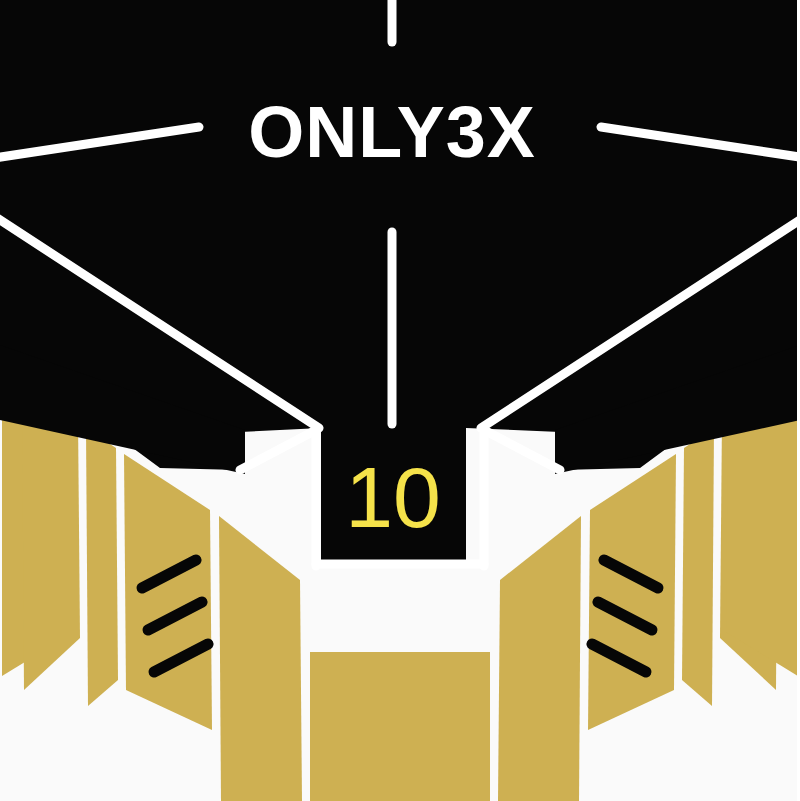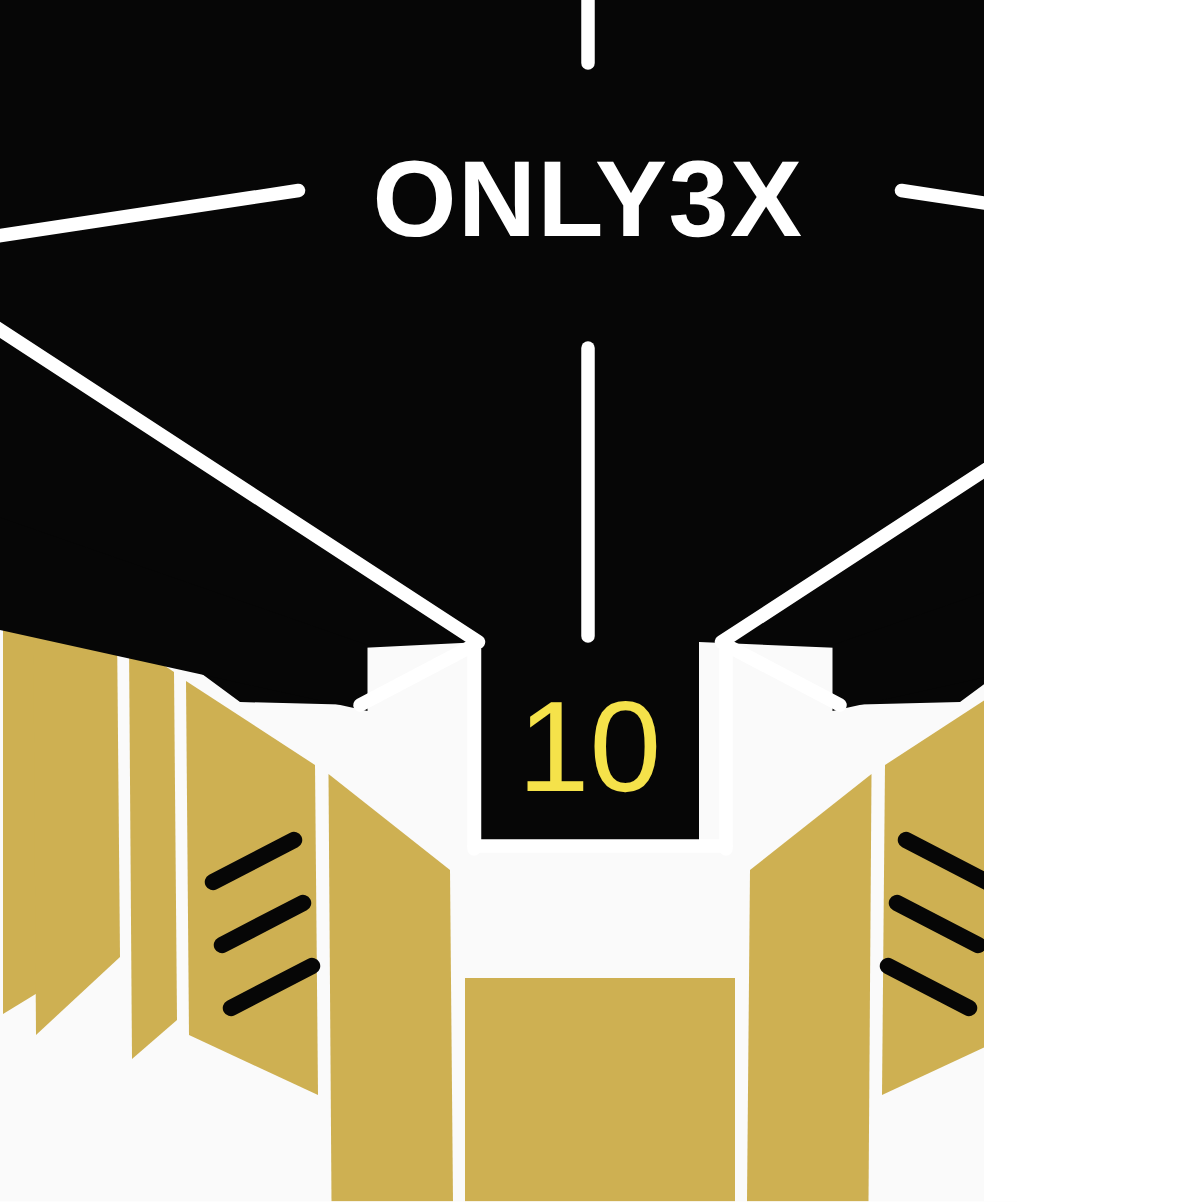--- a/index.html
+++ b/index.html
@@ -3,21 +3,21 @@
 <meta charset="utf-8">
 <title>ONLY3X Box Illustration</title>
 <style>
   html,body{margin:0;padding:0;background:#ffffff;}
   body{
     font-family:"Liberation Sans", sans-serif;
     width:800px;height:801px;overflow:hidden;
   }
   #stage{
     position:relative;
-    width:656px;height:801px;
+    width:797px;height:801px;
     background:#FAFAFA;
     overflow:hidden;
   }
   #art{position:absolute;left:0;top:0;width:800px;height:801px;display:block;}
   .logo-text{
     font-family:"Liberation Sans", sans-serif;
     font-weight:700;
     font-size:72px;
     letter-spacing:1px;
     fill:#FFFFFF;

